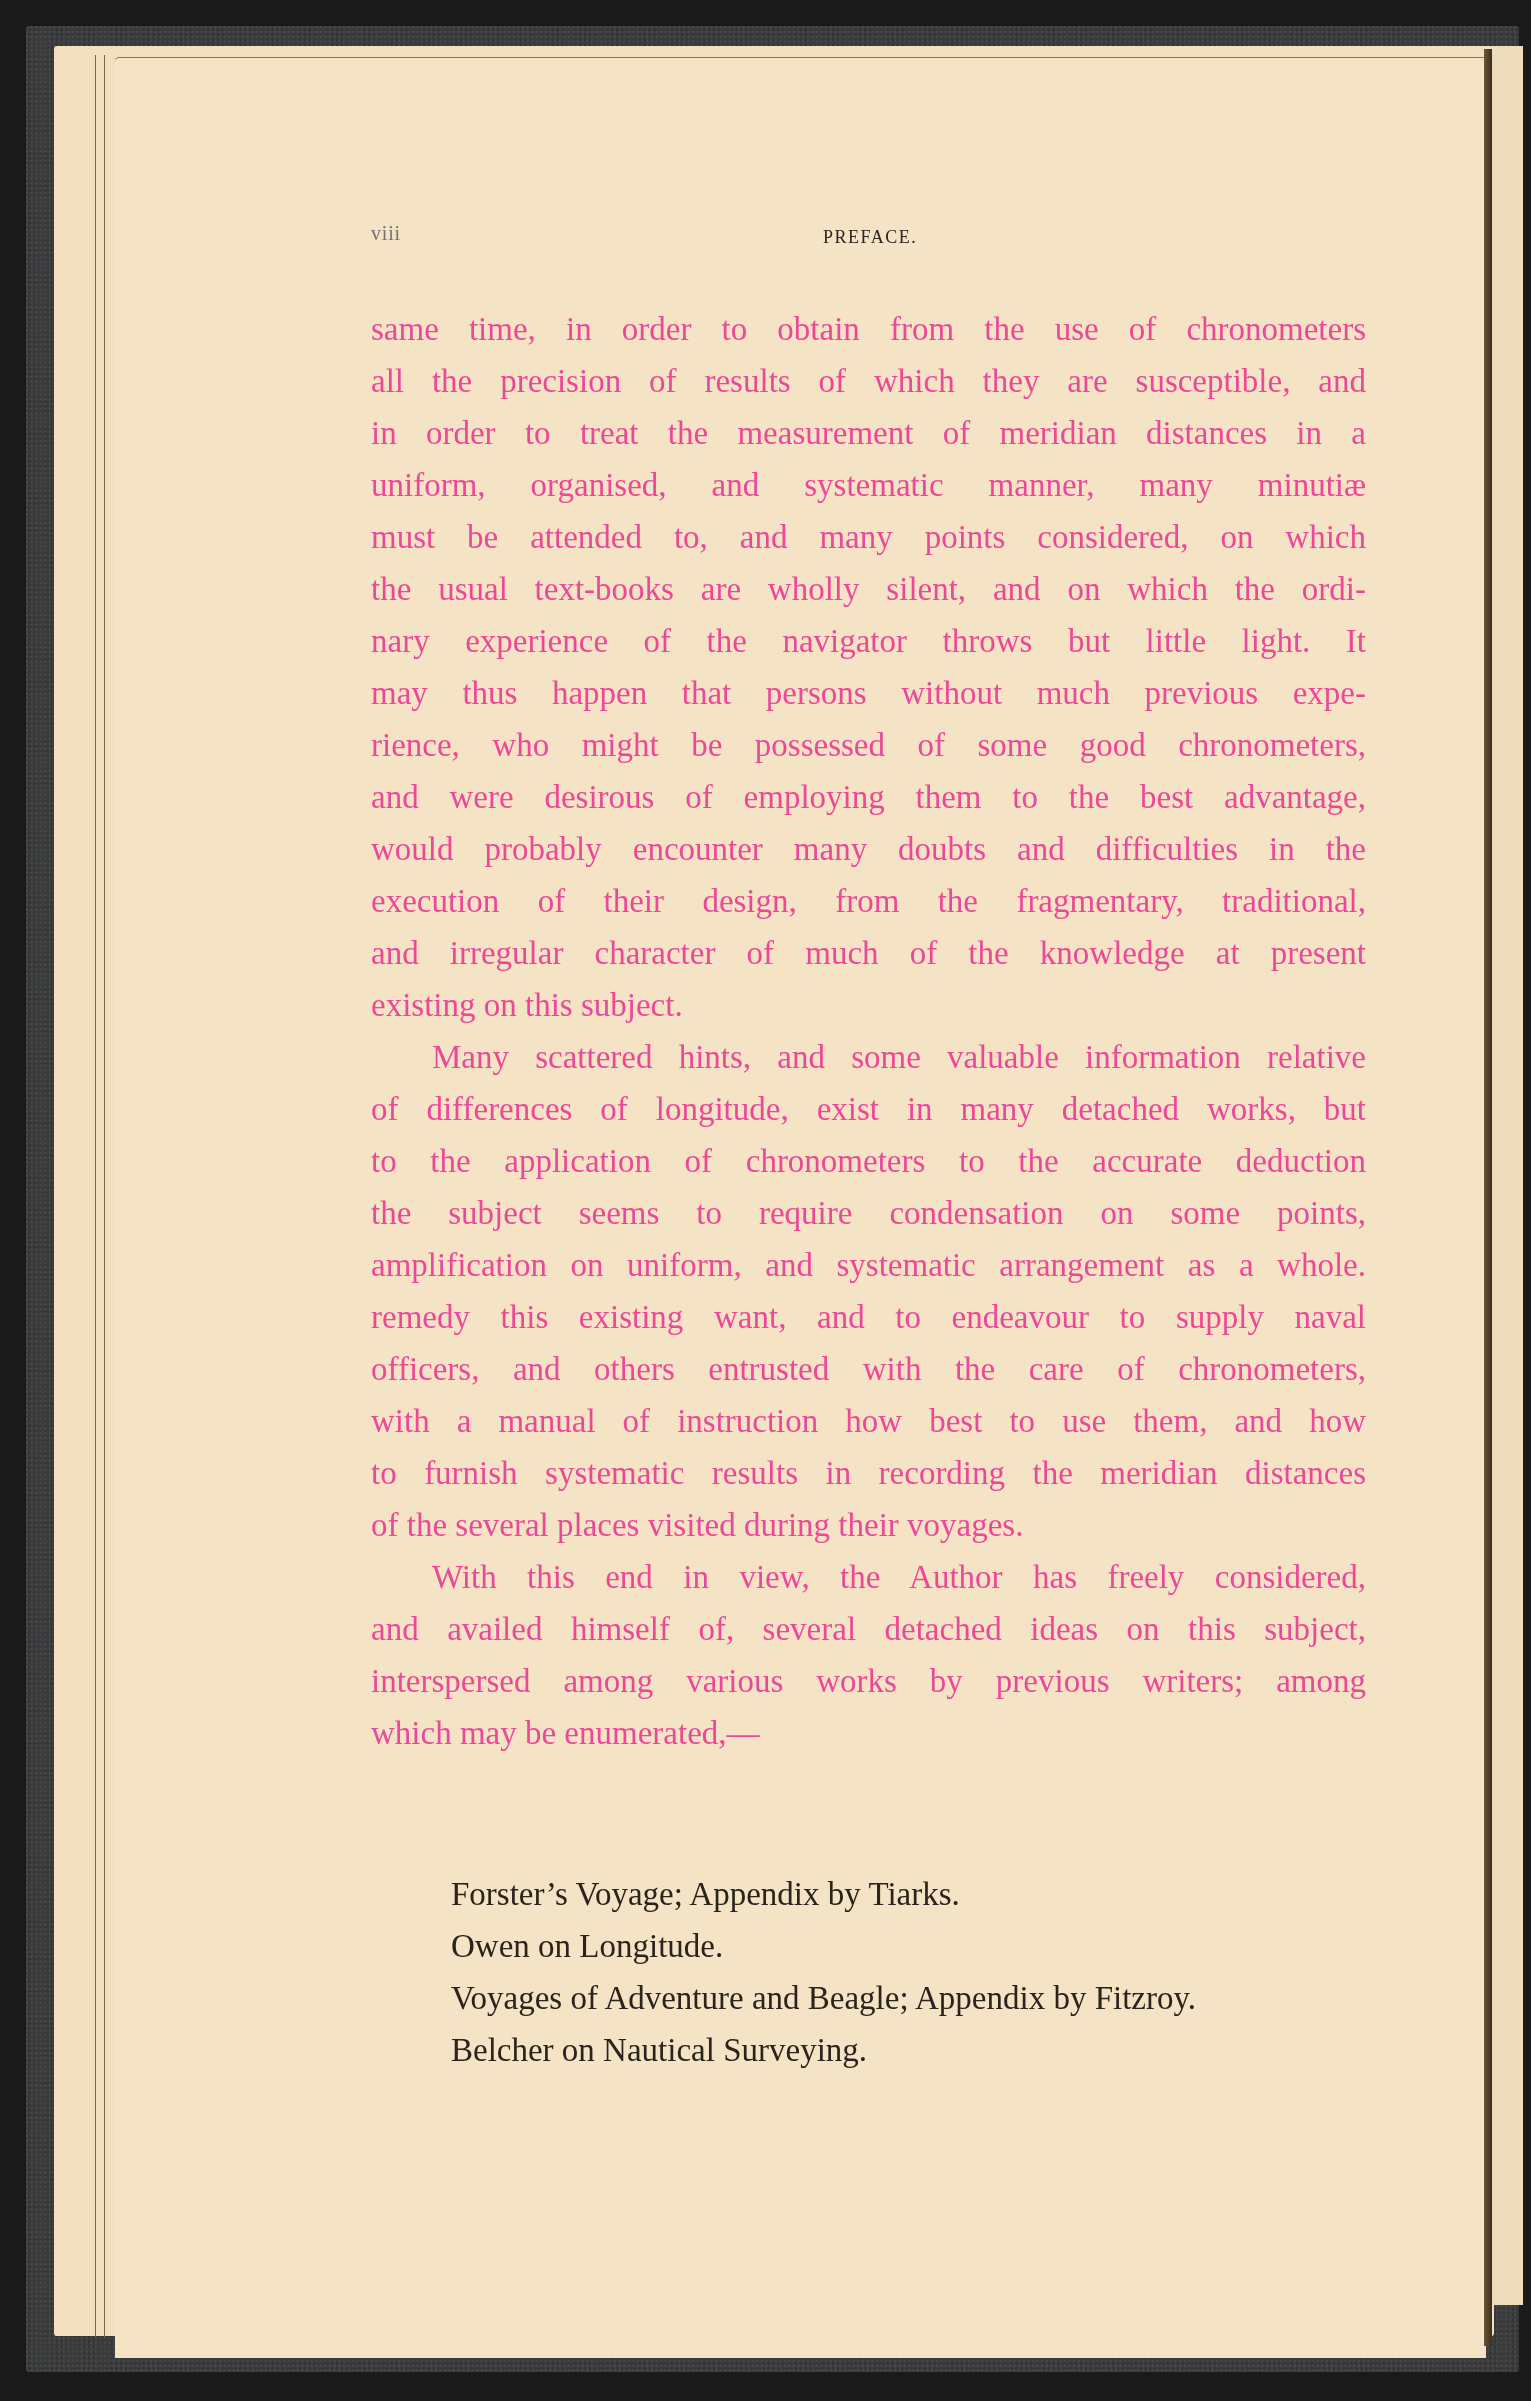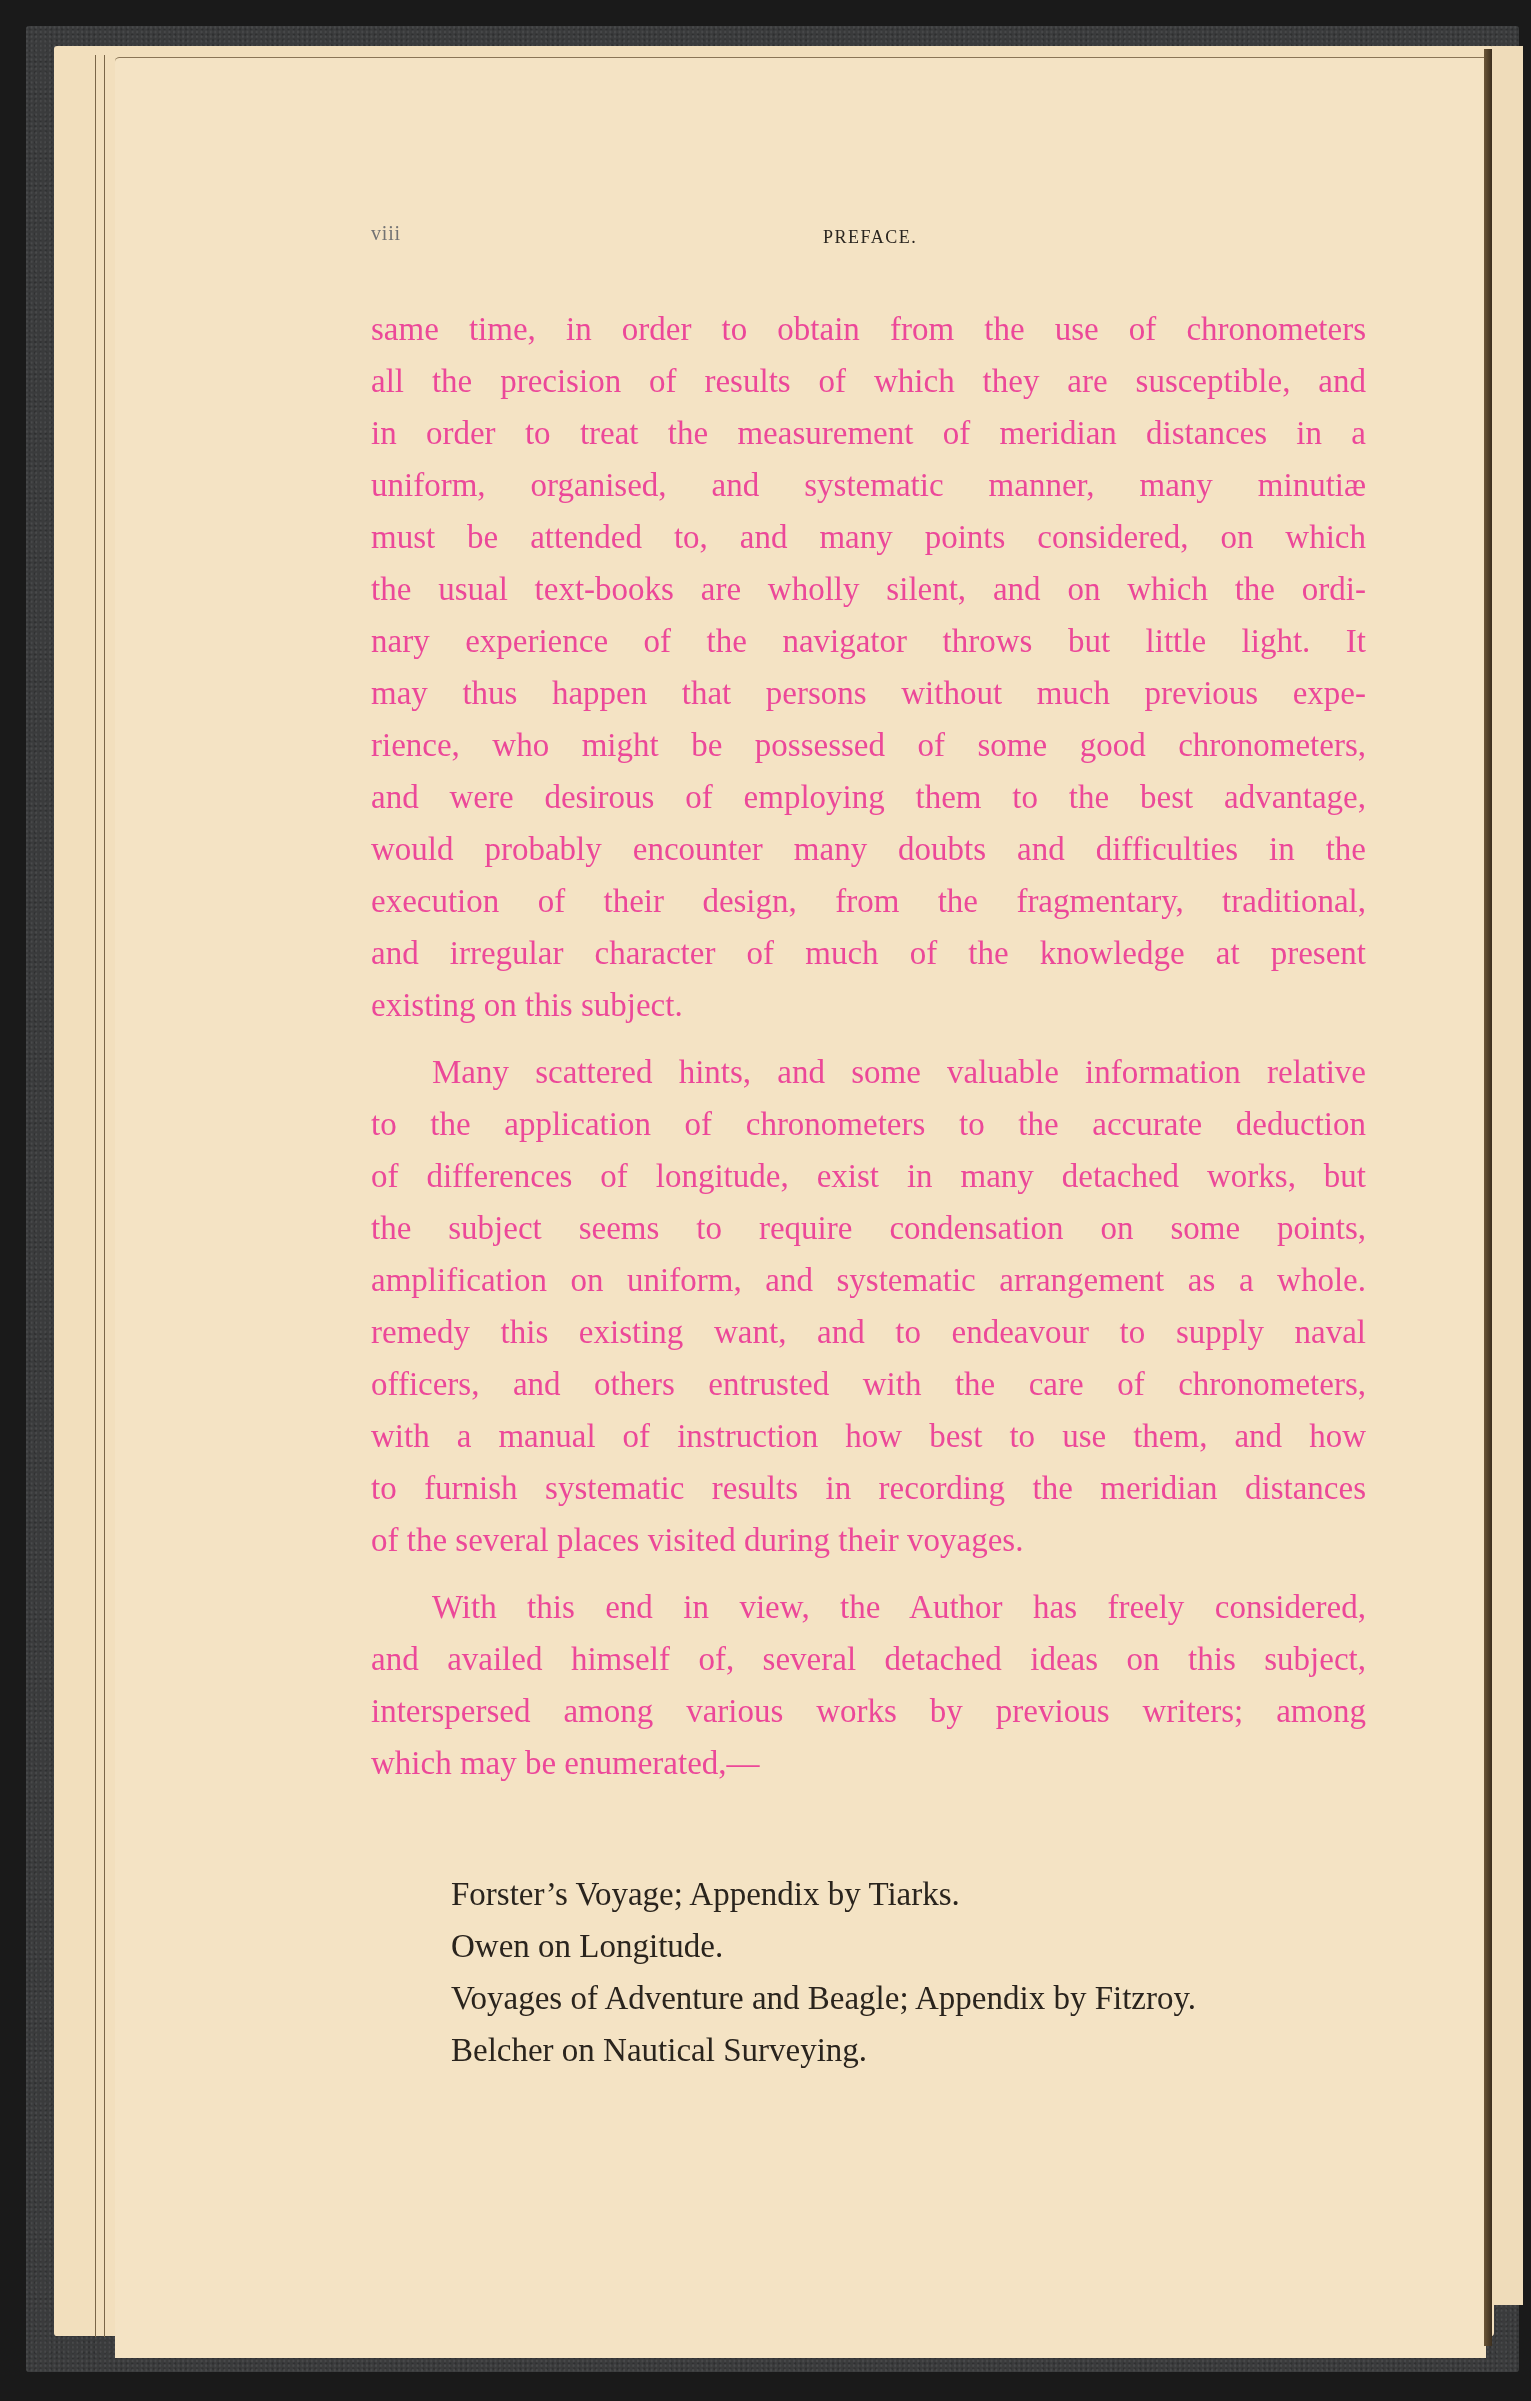--- a/index.html
+++ b/index.html
@@ -54,21 +54,21 @@
   .text-block {
     position: absolute; left: 371px; top: 303px; width: 995px;
     color: #ec4899;
     font-size: 33px;
   }
   .line {
     height: 52px; line-height: 52px; white-space: nowrap;
     text-align: justify; text-align-last: justify;
   }
   .line.last { text-align-last: left; }
-  .line.indent { padding-left: 61px; margin-top: 15px; }
+  .line.indent { padding-left: 61px; }
   .refs {
     position: absolute; left: 427px; top: 1868px; width: 950px;
     color: #2a241d; font-size: 33px;
   }
   .ref { height: 52px; line-height: 52px; white-space: nowrap; margin-left: 24px; }
 </style>
 </head>
 <body>
 
 <div class="cover"></div>
@@ -99,22 +99,22 @@
     <div class="line">rience, who might be possessed of some good chronometers,</div>
     <div class="line">and were desirous of employing them to the best advantage,</div>
     <div class="line">would probably encounter many doubts and difficulties in the</div>
     <div class="line">execution of their design, from the fragmentary, traditional,</div>
     <div class="line">and irregular character of much of the knowledge at present</div>
     <div class="line last">existing on this subject.</div>
   </div>
 
   <div class="para">
     <div class="line indent">Many scattered hints, and some valuable information relative</div>
+    <div class="line">of differences of longitude, exist in many detached works, but</div>
     <div class="line">to the application of chronometers to the accurate deduction</div>
-    <div class="line">of differences of longitude, exist in many detached works, but</div>
     <div class="line">the subject seems to require condensation on some points,</div>
     <div class="line">amplification on uniform, and systematic arrangement as a whole.</div>
     <div class="line">remedy this existing want, and to endeavour to supply naval</div>
     <div class="line">officers, and others entrusted with the care of chronometers,</div>
     <div class="line">with a manual of instruction how best to use them, and how</div>
     <div class="line">to furnish systematic results in recording the meridian distances</div>
     <div class="line last">of the several places visited during their voyages.</div>
   </div>
 
   <div class="para">

